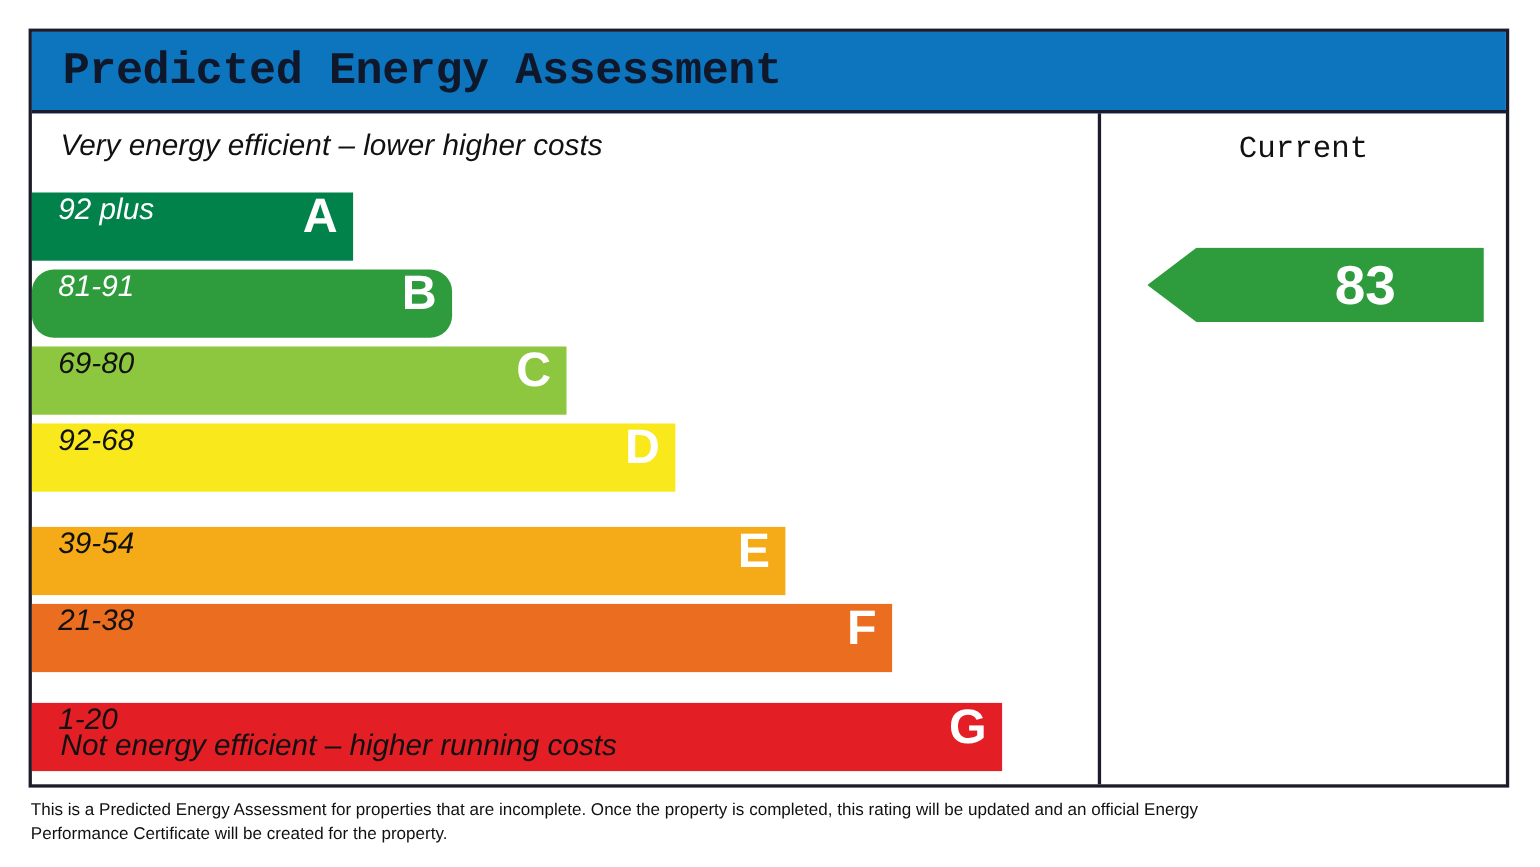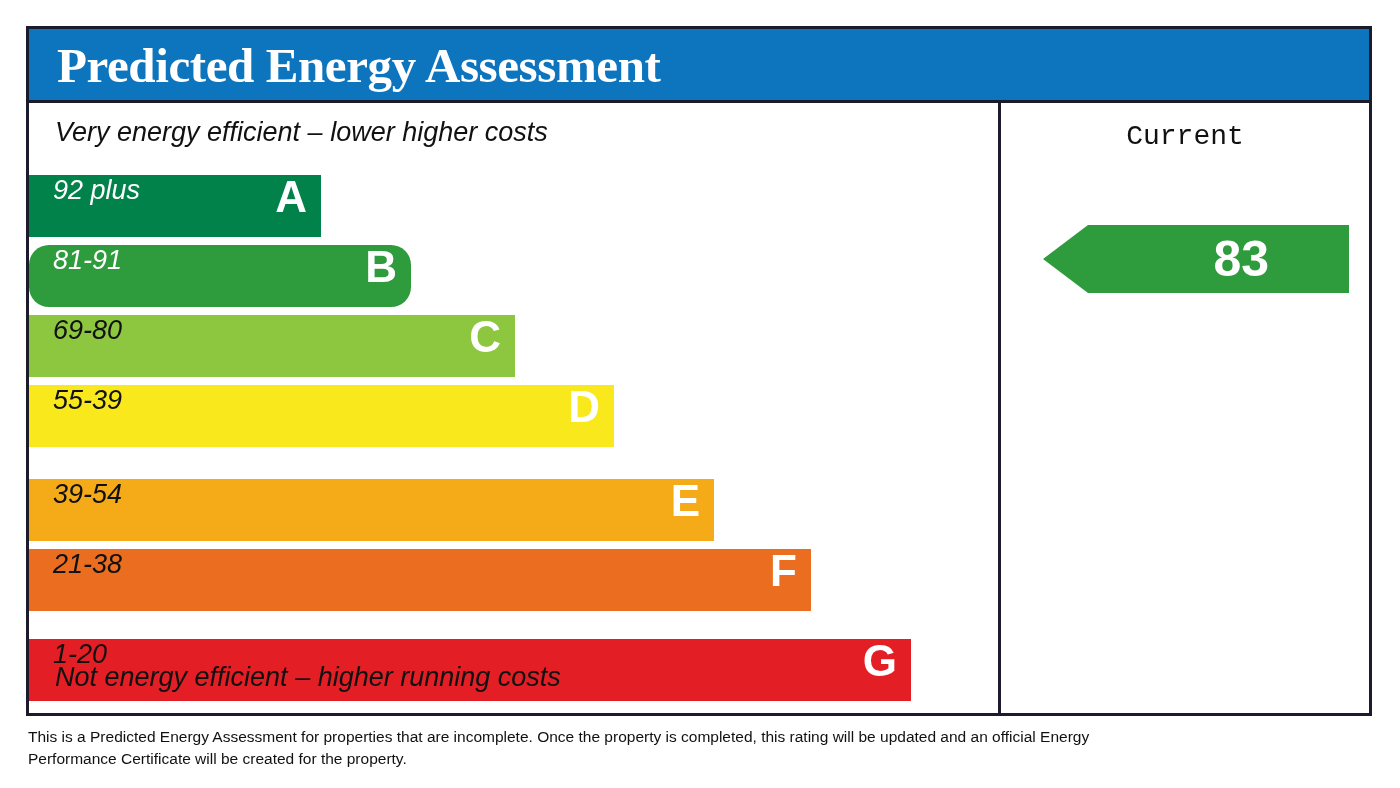--- a/index.html
+++ b/index.html
@@ -37,26 +37,26 @@
     width: 100%;
     height: 74px;
     background: #0d74be;
     border-bottom: 3px solid #1b1b2b;
   }
   .title-text {
     position: absolute;
     left: 28px;
     top: 50%;
     transform: translateY(-50%);
-    color: #ffffff;
-    font-size: 49px;
+    color: #0f172a;
+    font-size: 41px;
     font-weight: bold;
     letter-spacing: -0.4px;
     white-space: nowrap;
-    font-family: Liberation Serif, serif;
+    font-family: Liberation Mono, monospace;
   }
 
   
   .body-region {
     position: absolute;
     left: 0;
     top: 74px;
     right: 0;
     bottom: 0;
   }
@@ -200,21 +200,21 @@
             </div>
             <div class="band" style="width: 382px; background: rgb(46, 155, 60); border-radius: 20px;">
               <span class="band-range" style="color: rgb(255, 255, 255);">81-91</span>
               <span class="band-letter">B</span>
             </div>
             <div class="band" style="width: 486px; background: rgb(141, 198, 63);">
               <span class="band-range" style="color: rgb(17, 17, 17);">69-80</span>
               <span class="band-letter">C</span>
             </div>
             <div class="band" style="width: 585px; background: rgb(249, 232, 28);">
-              <span class="band-range" style="color: rgb(17, 17, 17);">55-39</span>
+              <span class="band-range" style="color: rgb(17, 17, 17);">92-68</span>
               <span class="band-letter">D</span>
             </div>
             <div class="band" style="width: 685px; background: rgb(245, 171, 24); margin-top: 32px;">
               <span class="band-range" style="color: rgb(17, 17, 17);">39-54</span>
               <span class="band-letter">E</span>
             </div>
             <div class="band" style="width: 782px; background: rgb(235, 110, 32);">
               <span class="band-range" style="color: rgb(17, 17, 17);">21-38</span>
               <span class="band-letter">F</span>
             </div>

